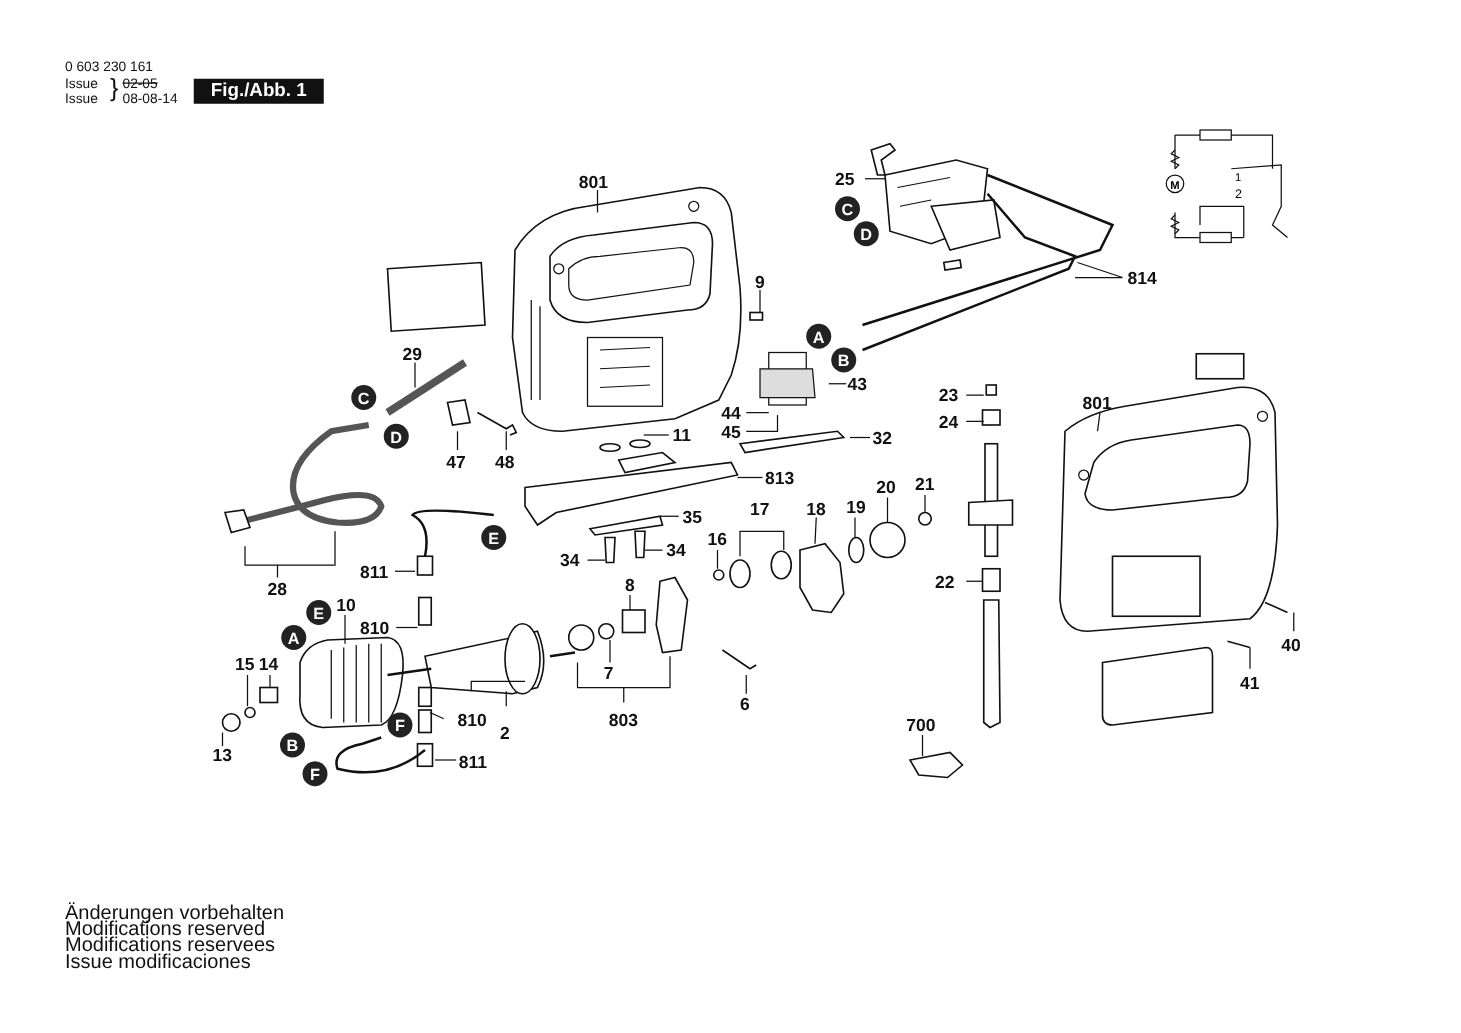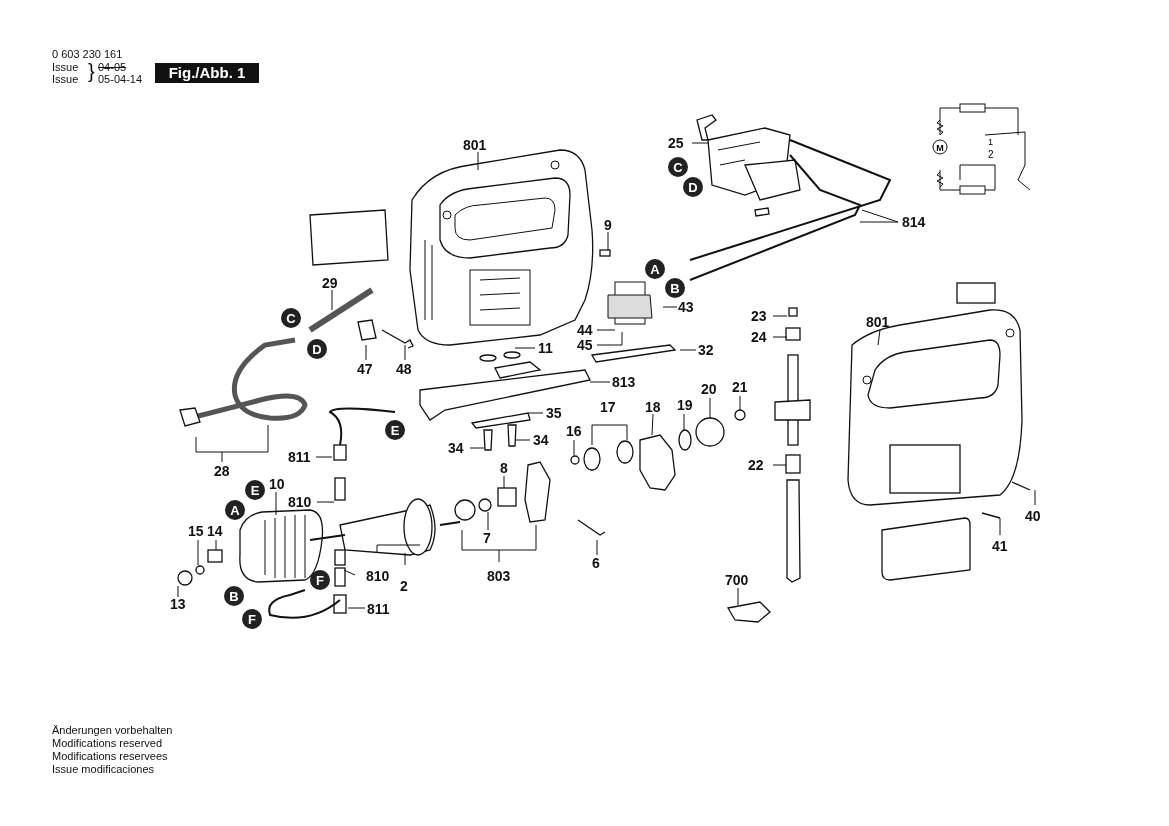--- a/index.html
+++ b/index.html
@@ -1,36 +1,36 @@
 <!DOCTYPE html>
 <html><head>
 <meta charset="utf-8">
 <style>
   html,body{margin:0;padding:0;background:#fff;}
   body{width:1169px;height:826px;position:relative;overflow:hidden;font-family:"Liberation Sans",sans-serif;color:#111;}
   .hdr{position:absolute;font-size:11px;line-height:12px;}
   .figbox{position:absolute;left:155px;top:63px;width:104px;height:20px;background:#111;color:#fff;font-weight:bold;font-size:15px;line-height:20px;text-align:center;}
-  .footer{position:absolute;left:52px;top:724px;font-size:11px;line-height:13px;}
+  .footer{position:absolute;left:52px;top:724px;font-size:16px;line-height:13px;}
   svg.diag{position:absolute;left:0;top:0;}
   .lbl{font-family:"Liberation Sans",sans-serif;font-weight:bold;font-size:14px;fill:#111;}
   .ref circle{fill:#222;}
   .ref text{fill:#fff;font-family:"Liberation Sans",sans-serif;font-weight:bold;font-size:13px;}
   .ln{stroke:#111;stroke-width:1;fill:none;}
   .part{stroke:#111;stroke-width:1.3;fill:#fff;}
   .partd{stroke:#111;stroke-width:1;fill:#ddd;}
 </style>
 </head>
 <body>
 
 <div class="hdr" style="left:52px;top:48px;">0 603 230 161</div>
 <div class="hdr" style="left:52px;top:61px;">Issue</div>
 <div class="hdr" style="left:52px;top:73px;">Issue</div>
 <div class="hdr" style="left:88px;top:58px;font-size:20px;line-height:26px;">}</div>
-<div class="hdr" style="left:98px;top:61px;text-decoration:line-through;">04-05</div>
-<div class="hdr" style="left:98px;top:73px;">05-04-14</div>
+<div class="hdr" style="left:98px;top:61px;text-decoration:line-through;">02-05</div>
+<div class="hdr" style="left:98px;top:73px;">08-08-14</div>
 <div class="figbox">Fig./Abb. 1</div>
 
 <svg class="diag" width="1169" height="826" viewBox="0 0 1169 826">
 
   <g>
     <path class="part" d="M412,200 Q430,170 470,165 L560,150 Q580,150 585,170 L592,230 Q595,270 585,300 L575,320 L540,335 L450,345 Q425,345 418,330 L410,270 Z"></path>
     <path class="part" d="M440,205 Q450,190 475,188 L555,178 Q570,178 570,195 L568,235 Q565,248 550,248 L470,258 Q445,258 440,240 Z"></path>
     <path class="ln" d="M455,215 Q465,205 480,205 L545,198 Q555,198 555,210 L552,228 L470,240 Q455,240 455,228 Z"></path>
     <rect class="ln" x="470" y="270" width="60" height="55"></rect>
     <path class="ln" d="M480,280 L520,278 M480,295 L520,293 M480,310 L520,308"></path>

